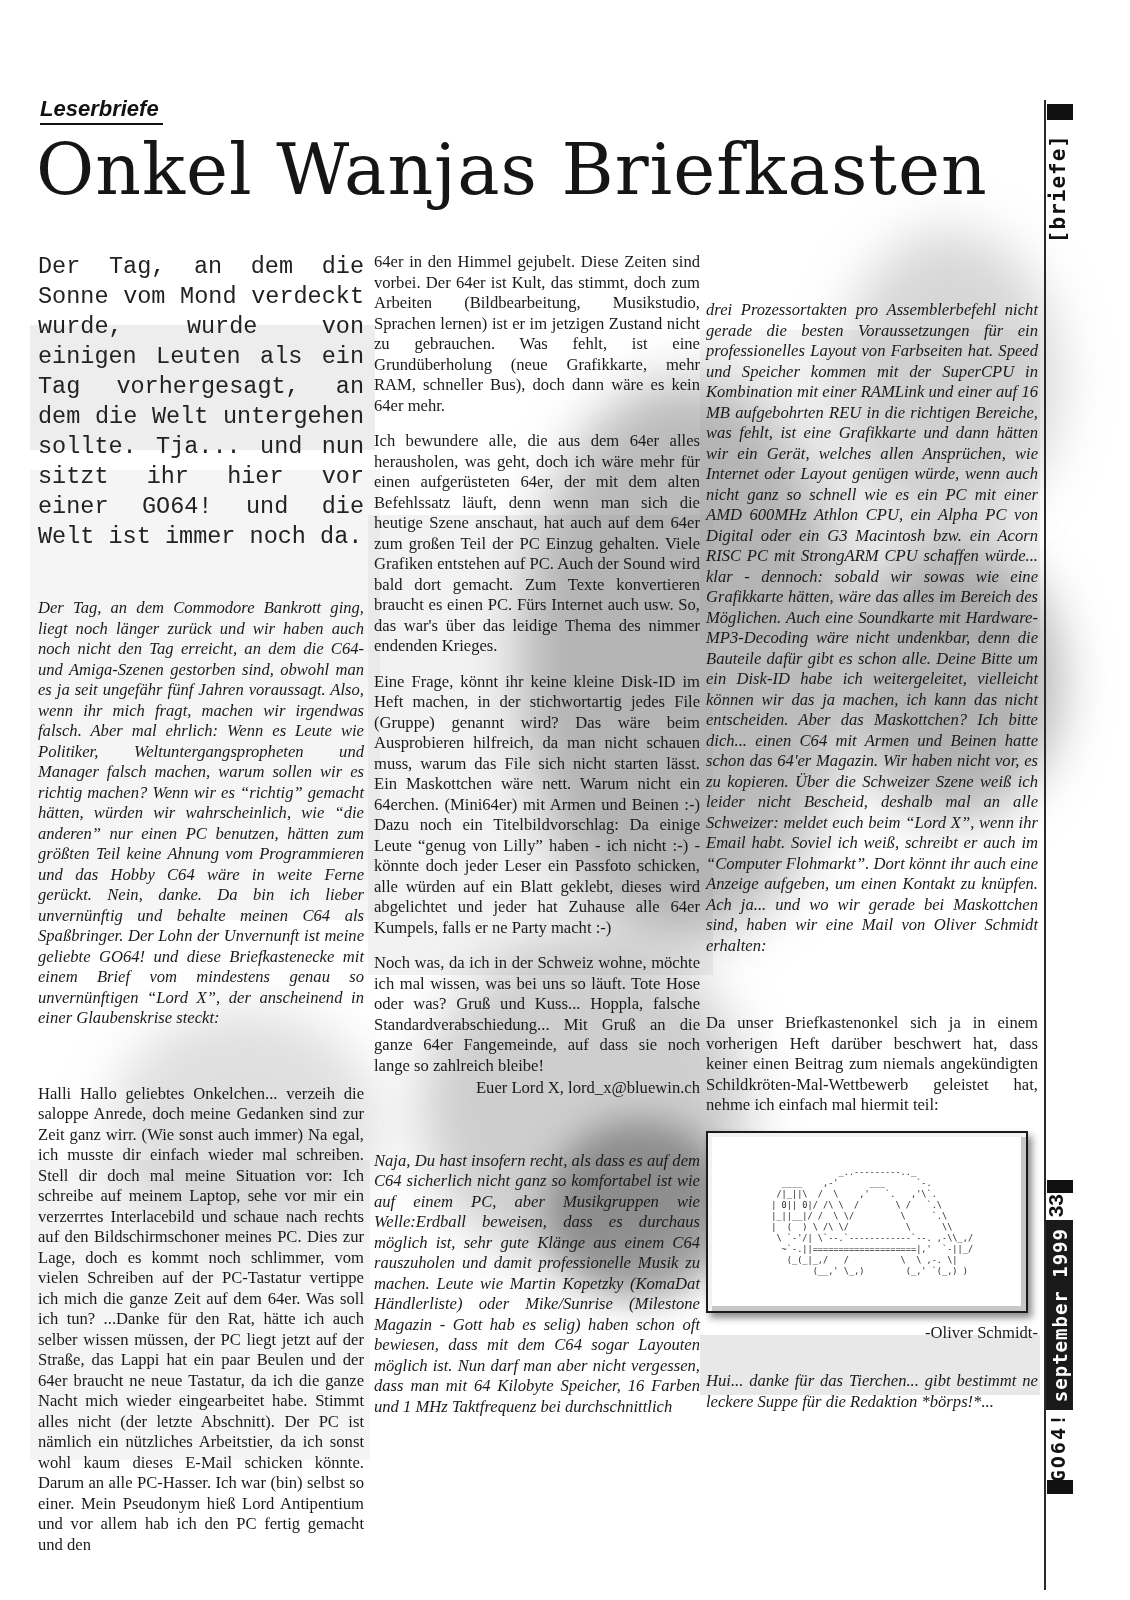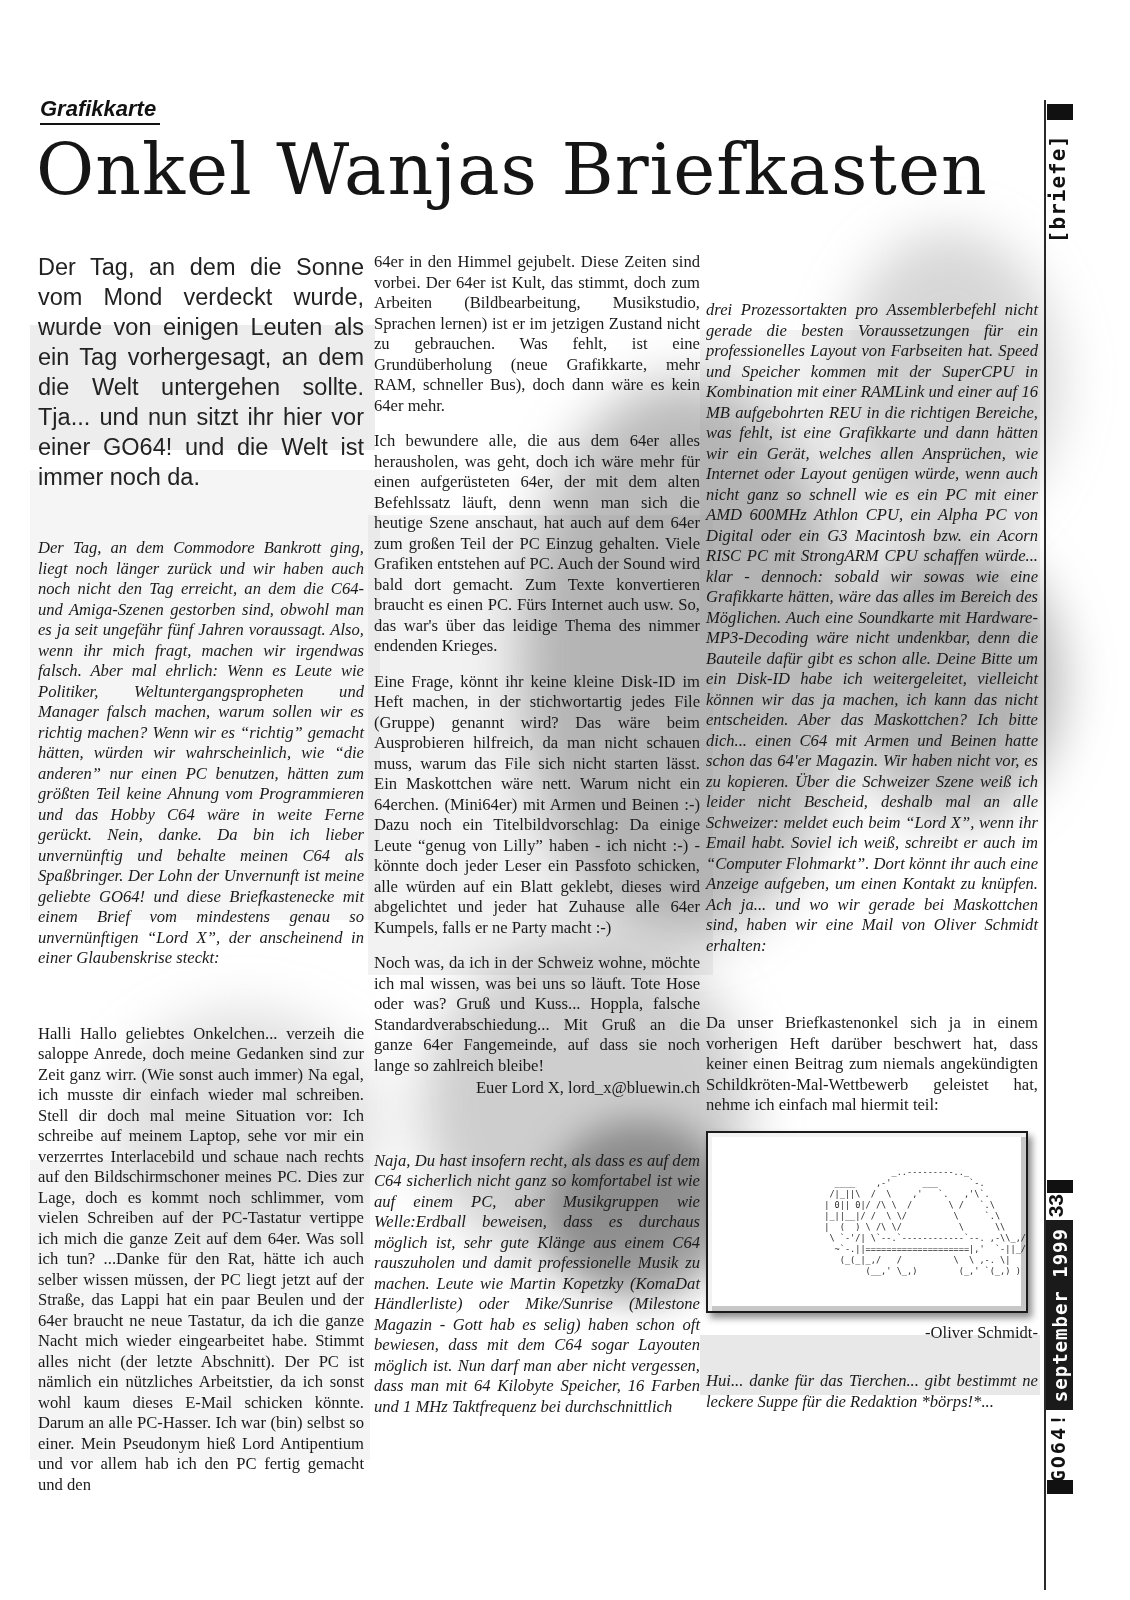--- a/index.html
+++ b/index.html
@@ -15,30 +15,30 @@
   .title{position:absolute;left:36px;top:128px;z-index:3;width:900px;
          font-family:"DejaVu Serif",serif;font-size:71px;font-weight:400;color:#151515;
          letter-spacing:1px;white-space:nowrap;}
   
   .col{position:absolute;top:252px;z-index:3;}
   .col1{left:38px;width:326px;}
   .col2{left:374px;width:326px;}
   .col3{left:706px;width:332px;margin-top:48px;}
   .body-p{font-size:16.6px;line-height:20.5px;text-align:justify;margin:0 0 15px 0;}
   .italic{font-style:italic;}
-  .intro{font-family:Liberation Sans, sans-serif;font-size:23.5px;line-height:30px;
+  .intro{font-family:Liberation Mono, monospace;font-size:23.5px;line-height:30px;
          text-align:justify;color:#222;margin:0 0 46px 0;}
   .sig-right{text-align:right;margin:2px 0 0 0;font-size:16.6px;line-height:20.5px;}
   .gap-lg{height:52px;}
   .gap-md{height:40px;}
   
   .turtle-box{position:relative;margin:6px 0 10px 0;width:318px;height:178px;background:#fff;
               border:2px solid #1a1a1a;
               box-shadow:inset 4px 4px 0 #f2f2f2, inset -5px -5px 0 #c7c7c7, 4px 5px 7px rgba(0,0,0,.45);
-              display:flex;align-items:center;justify-content:flex-end;z-index:3;}
+              display:flex;align-items:center;justify-content:center;z-index:3;}
   .turtle-box pre{margin:0;font-family:"DejaVu Sans Mono",monospace;font-size:8.6px;
                   line-height:11px;color:#2a2a2a;}
   
   .vrule{position:absolute;left:1044px;top:100px;width:2px;height:1490px;background:#2a2a2a;z-index:3;}
   .cap{position:absolute;left:1047px;width:26px;background:#111;z-index:3;}
   .vtext{writing-mode:vertical-rl;transform:rotate(180deg);
          font-family:"DejaVu Sans Mono",monospace;color:#111;z-index:3;position:absolute;}
   .tag-briefe{left:1046px;top:134px;font-size:21px;letter-spacing:1px;font-weight:bold;}
   .pgnum{left:1044px;top:1194px;font-size:21px;font-weight:bold;
          font-family:"Liberation Sans",sans-serif;}
@@ -58,21 +58,21 @@
   <div class="tint" style="left:700px;top:330px;width:340px;height:310px;background:rgba(200,200,200,.22);"></div>
   <div class="tint" style="left:700px;top:1335px;width:340px;height:60px;background:rgba(205,205,205,.45);"></div>
   <div class="tint" style="left:30px;top:1160px;width:340px;height:300px;background:rgba(210,210,210,.25);"></div>
   <div class="blob" style="left:520px;top:380px;width:330px;height:560px;background:rgba(105,105,105,.45);"></div>
   <div class="blob" style="left:850px;top:540px;width:210px;height:280px;background:rgba(85,85,85,.45);"></div>
   <div class="blob" style="left:840px;top:230px;width:220px;height:300px;background:rgba(140,140,140,.35);"></div>
   <div class="blob" style="left:420px;top:940px;width:330px;height:330px;background:rgba(115,115,115,.35);"></div>
   <div class="blob" style="left:545px;top:1120px;width:190px;height:180px;background:rgba(75,75,75,.5);filter:blur(18px);"></div>
   <div class="blob" style="left:110px;top:1010px;width:270px;height:230px;background:rgba(150,150,150,.3);"></div>
 
-  <div class="kicker">Grafikkarte</div>
+  <div class="kicker">Leserbriefe</div>
   <div class="title">Onkel Wanjas Briefkasten</div>
 
   <div class="col col1">
     <p class="intro">Der Tag, an dem die Sonne vom Mond verdeckt wurde, wurde von einigen Leuten als ein Tag vorhergesagt, an dem die Welt untergehen sollte. Tja... und nun sitzt ihr hier vor einer GO64! und die Welt ist immer noch da.</p>
     <p class="body-p italic">Der Tag, an dem Commodore Bankrott ging, liegt noch länger zurück und wir haben auch noch nicht den Tag erreicht, an dem die C64- und Amiga-Szenen gestorben sind, obwohl man es ja seit ungefähr fünf Jahren voraussagt. Also, wenn ihr mich fragt, machen wir irgendwas falsch. Aber mal ehrlich: Wenn es Leute wie Politiker, Weltuntergangspropheten und Manager falsch machen, warum sollen wir es richtig machen? Wenn wir es “richtig” gemacht hätten, würden wir wahrscheinlich, wie “die anderen” nur einen PC benutzen, hätten zum größten Teil keine Ahnung vom Programmieren und das Hobby C64 wäre in weite Ferne gerückt. Nein, danke. Da bin ich lieber unvernünftig und behalte meinen C64 als Spaßbringer. Der Lohn der Unvernunft ist meine geliebte GO64! und diese Briefkastenecke mit einem Brief vom mindestens genau so unvernünftigen “Lord X”, der anscheinend in einer Glaubenskrise steckt:</p>
     <div class="gap-md"></div>
     <p class="body-p">Halli Hallo geliebtes Onkelchen... verzeih die saloppe Anrede, doch meine Gedanken sind zur Zeit ganz wirr. (Wie sonst auch immer) Na egal, ich musste dir einfach wieder mal schreiben. Stell dir doch mal meine Situation vor: Ich schreibe auf meinem Laptop, sehe vor mir ein verzerrtes Interlacebild und schaue nach rechts auf den Bildschirmschoner meines PC. Dies zur Lage, doch es kommt noch schlimmer, vom vielen Schreiben auf der PC-Tastatur vertippe ich mich die ganze Zeit auf dem 64er. Was soll ich tun? ...Danke für den Rat, hätte ich auch selber wissen müssen, der PC liegt jetzt auf der Straße, das Lappi hat ein paar Beulen und der 64er braucht ne neue Tastatur, da ich die ganze Nacht mich wieder eingearbeitet habe. Stimmt alles nicht (der letzte Abschnitt). Der PC ist nämlich ein nützliches Arbeitstier, da ich sonst wohl kaum dieses E-Mail schicken könnte. Darum an alle PC-Hasser. Ich war (bin) selbst so einer. Mein Pseudonym hieß Lord Antipentium und vor allem hab ich den PC fertig gemacht und den</p>
   </div>
 
   <div class="col col2">

